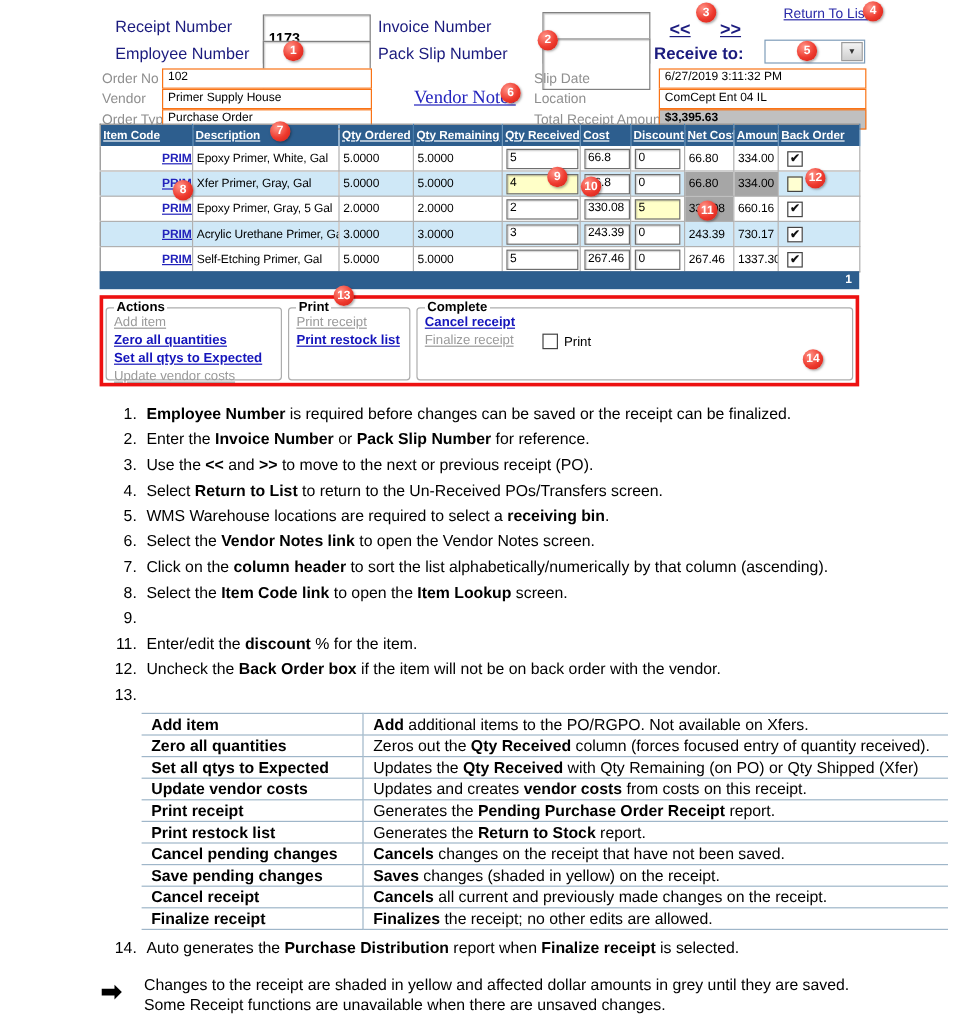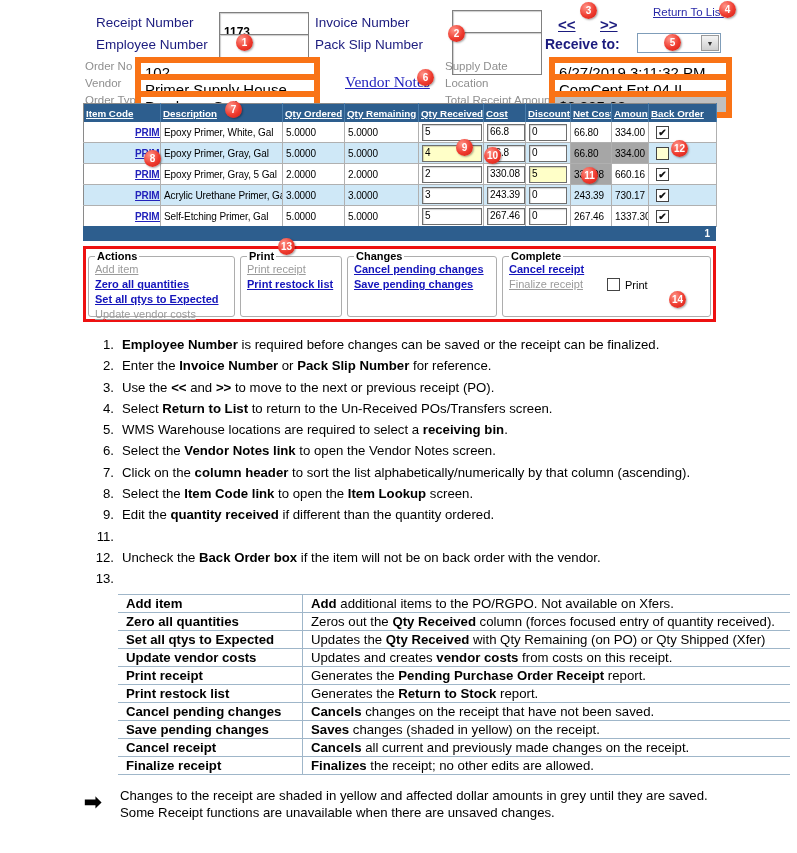--- a/index.html
+++ b/index.html
@@ -8,21 +8,21 @@
   
   .app{position:relative;width:797px;height:330px;}
   .hlabel{position:absolute;color:#1b1b7e;font-weight:normal;font-size:13.5px;white-space:nowrap;}
   .hinput{position:absolute;background:#fff;border:1px solid #808080;box-shadow:inset 1px 1px 1px rgba(0,0,0,.2);font-size:12px;font-weight:bold;padding:12px 4px;height:15px;min-width:10px;white-space:nowrap;}
   .navlink{position:absolute;color:#1b1b7e;font-weight:bold;text-decoration:underline;font-size:15px;cursor:pointer;}
   .return-link{position:absolute;color:#2a2aa8;text-decoration:underline;font-size:11.5px;cursor:pointer;}
   .receive-label{position:absolute;color:#1b1b7e;font-weight:bold;font-size:14px;}
   .select{position:absolute;background:#fff;border:1px solid #7f9db9;height:20px;width:84px;box-sizing:border-box;}
   .sel-btn{position:absolute;right:1px;top:1px;bottom:1px;width:16px;background:linear-gradient(#f4f4f4,#cfcfcf);border:1px solid #9a9a9a;font-size:7px;display:flex;align-items:center;justify-content:center;color:#333;}
   .glabel{position:absolute;color:#8f8f8f;font-size:11.5px;white-space:nowrap;}
-  .ginput{position:absolute;background:#fff;border:6px solid #f97316;font-size:15px;padding:1px 4px;height:13px;white-space:nowrap;overflow:hidden;}
+  .ginput{position:absolute;background:#fff;border:1px solid #f97316;font-size:10px;padding:1px 4px;height:13px;white-space:nowrap;overflow:hidden;}
   .gtotal{background:#c0c0c0;font-weight:bold;}
   .vnotes{position:absolute;font-family:"Liberation Serif",serif;font-size:15.5px;color:#2222bd;text-decoration:underline;cursor:pointer;}
   
   .itable{position:absolute;left:83px;top:103px;width:633px;border-collapse:collapse;table-layout:fixed;font-size:10px;border:1px solid #8a8a8a;}
   .itable th{background:#2d5e8e;color:#fff;font-size:9.8px;font-weight:bold;text-align:left;padding:2px 0 2px 2px;text-decoration:underline;border-right:1px solid #4a7dab;height:14px;white-space:nowrap;overflow:hidden;cursor:pointer;}
   .itable td{border-right:1px solid #b0b0b0;border-bottom:1px solid #b0b0b0;padding:0 0 0 3px;height:20px;white-space:nowrap;overflow:hidden;background:#fff;letter-spacing:-0.1px;}
   .itable tr.alt td{background:#cfe8f7;}
   .itable td.grey{background:#a6a6a6 !important;}
   .item-link{color:#2222bb;font-weight:bold;text-decoration:underline;cursor:pointer;margin-left:48px;}
   .cellinput{display:inline-block;background:#fff;border:1px solid #6e6e6e;box-shadow:inset 1px 1px 1px rgba(0,0,0,.18);height:13px;font-size:10px;padding:1px 2px;vertical-align:middle;overflow:hidden;}
@@ -78,21 +78,21 @@
     <span class="sel-btn">▼</span>
   </span>
 
   <span class="glabel" style="left:85px;top:60px">Order No</span>
   <span class="ginput" style="left:135px;top:57px;width:165px">102</span>
   <span class="glabel" style="left:85px;top:77px">Vendor</span>
   <span class="ginput" style="left:135px;top:74px;width:165px">Primer Supply House</span>
   <span class="vnotes" style="left:345px;top:73px">Vendor Notes</span>
   <span class="glabel" style="left:85px;top:94px">Order Type</span>
   <span class="ginput" style="left:135px;top:91px;width:165px">Purchase Order</span>
-  <span class="glabel" style="left:445px;top:60px">Supply Date</span>
+  <span class="glabel" style="left:445px;top:60px">Slip Date</span>
   <span class="ginput" style="left:549px;top:57px;width:163px">6/27/2019 3:11:32 PM</span>
   <span class="glabel" style="left:445px;top:77px">Location</span>
   <span class="ginput" style="left:549px;top:74px;width:163px">ComCept Ent 04 IL</span>
   <span class="glabel" style="left:445px;top:94px">Total Receipt Amount</span>
   <span class="ginput gtotal" style="left:549px;top:91px;width:163px">$3,395.63</span>
 
   <table class="itable">
     <colgroup>
       <col style="width:77px">
         <col style="width:122px">
@@ -127,21 +127,21 @@
           <td>5.0000</td>
           <td><span class="cellinput" style="width: 54px;">5</span></td>
           <td><span class="cellinput" style="width: 32px;">66.8</span></td>
           <td><span class="cellinput" style="width: 32px;">0</span></td>
           <td>66.80</td>
           <td>334.00</td>
           <td><span class="chk">✔</span></td>
         </tr>
         <tr class="alt">
           <td><span class="item-link">PRIMER05 - GL</span></td>
-          <td>Epoxy Primer, Gray, Gal</td>
+          <td>Xfer Primer, Gray, Gal</td>
           <td>5.0000</td>
           <td>5.0000</td>
           <td><span class="cellinput yellow" style="width: 54px;">4</span></td>
           <td><span class="cellinput" style="width: 32px;">66.8</span></td>
           <td><span class="cellinput" style="width: 32px;">0</span></td>
           <td class="grey">66.80</td>
           <td class="grey">334.00</td>
           <td><span class="chk yellow"></span></td>
         </tr>
         <tr>
@@ -196,27 +196,20 @@
           <span class="plink disabled">Update vendor costs</span>
         </div>
     </fieldset>
     <fieldset class="fs-print">
       <legend>Print</legend>
       <div>
           <span class="plink disabled">Print receipt</span>
           <span class="plink">Print restock list</span>
         </div>
     </fieldset>
-    <fieldset class="fs-changes">
-      <legend>Changes</legend>
-      <div>
-          <span class="plink">Cancel pending changes</span>
-          <span class="plink">Save pending changes</span>
-        </div>
-    </fieldset>
     <fieldset class="fs-complete">
       <legend>Complete</legend>
       <div>
           <span class="plink">Cancel receipt</span>
           <div class="fin-row">
             <span class="plink disabled">Finalize receipt</span>
             <span class="chk" style="margin-left: 0px;"></span>
             <span class="plabel">Print</span>
           </div>
         </div>
@@ -268,24 +261,24 @@
       <div class="ins-item">
         <span class="ins-num">7.</span>
         <span class="ins-text"><span>Click on the </span><span class="b">column header</span><span> to sort the list alphabetically/numerically by that column (ascending).</span></span>
       </div>
       <div class="ins-item">
         <span class="ins-num">8.</span>
         <span class="ins-text"><span>Select the </span><span class="b">Item Code link</span><span> to open the </span><span class="b">Item Lookup</span><span> screen.</span></span>
       </div>
       <div class="ins-item">
         <span class="ins-num">9.</span>
-        <span class="ins-text"><span>Edit the </span><span class="b">quantity received</span><span> if different than the quantity ordered.</span></span>
       </div>
       <div class="ins-item">
         <span class="ins-num">11.</span>
+        <span class="ins-text"><span>Enter/edit the </span><span class="b">discount</span><span> % for the item.</span></span>
       </div>
       <div class="ins-item">
         <span class="ins-num">12.</span>
         <span class="ins-text"><span>Uncheck the </span><span class="b">Back Order box</span><span> if the item will not be on back order with the vendor.</span></span>
       </div>
       <div class="ins-item">
         <span class="ins-num">13.</span>
       </div>
     </div>
   <table class="ftable">
@@ -325,20 +318,26 @@
         <tr>
           <td class="fterm">Cancel receipt</td>
           <td class="fdesc"><span class="b">Cancels</span><span> all current and previously made changes on the receipt.</span></td>
         </tr>
         <tr>
           <td class="fterm">Finalize receipt</td>
           <td class="fdesc"><span class="b">Finalizes</span><span> the receipt; no other edits are allowed.</span></td>
         </tr>
       </tbody>
   </table>
+  <div id="ins-after">
+      <div class="ins-item">
+        <span class="ins-num">14.</span>
+        <span class="ins-text"><span>Auto generates the </span><span class="b">Purchase Distribution</span><span> report when </span><span class="b">Finalize receipt</span><span> is selected.</span></span>
+      </div>
+    </div>
   <div class="note">
     <div class="note-arrow">➡</div>
     <div class="note-lines" id="note-lines">
         <div>Changes to the receipt are shaded in yellow and affected dollar amounts in grey until they are saved.</div>
         <div>Some Receipt functions are unavailable when there are unsaved changes.</div>
       </div>
   </div>
 </div>
 
 </body></html>

